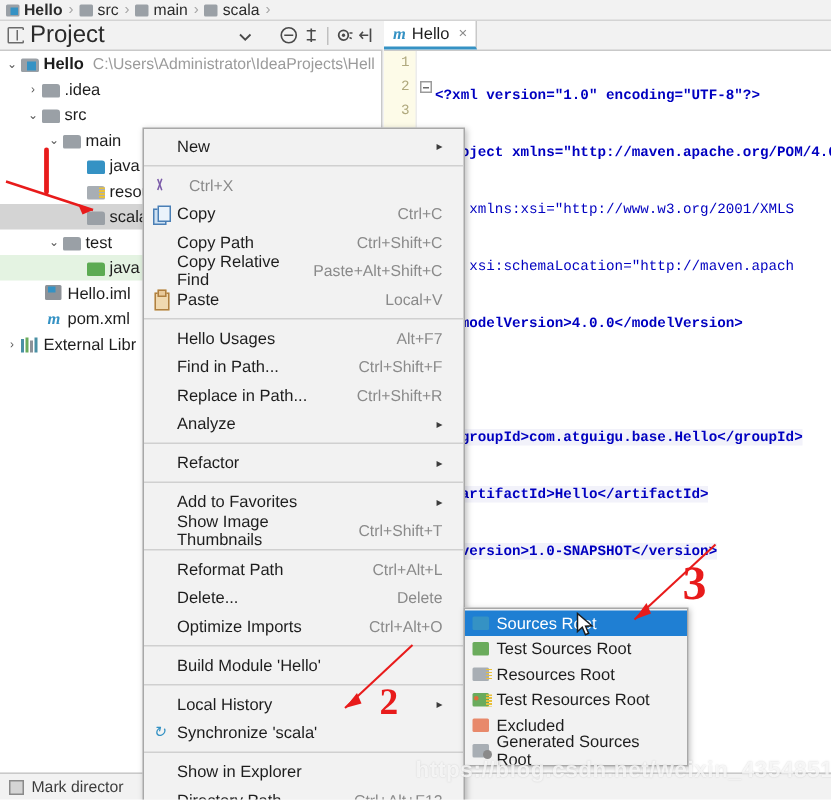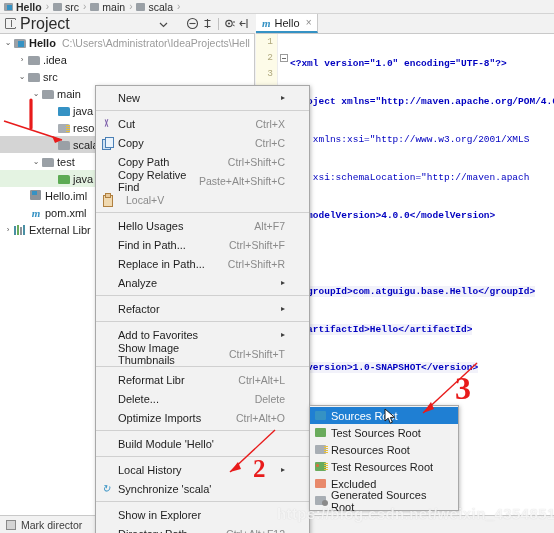--- a/index.html
+++ b/index.html
@@ -160,21 +160,21 @@
 
   
   .ctxmenu {
     position:absolute; left:95px; top:85px; width:215px;
     background:#f2f2f2; border:1px solid #a8a8a8;
     box-shadow: 1px 1px 4px rgba(0,0,0,.25);
     padding: 2px 0; z-index: 40;
   }
   .mi {
     height:19px; display:flex; align-items:center; font-size:11px; color:#1d1d1d;
-    padding: 0 24px 0 4px; position:relative;
+    padding: 0 14px 0 4px; position:relative;
   }
   .mi-ico { width:16px; flex:0 0 16px; height:14px; position:relative; }
   .mi-label { flex:1; margin-left:2px; }
   .mi-sc { color:#8a8a8a; font-size:10.5px; margin-left:10px; }
   .mi-arr {
     width:10px; flex:0 0 10px; text-align:right; color:#3c3c3c; font-size:8px;
   }
   .msep { height:1px; background:#d0d0d0; margin:3px 0; }
 
   
@@ -416,21 +416,20 @@
     <div class="mi">
       <span class="mi-ico"></span>
       <span class="mi-label">New</span>
       <span class="mi-arr">▸</span>
     </div>
     <div class="msep"></div>
     <div class="mi">
       <span class="mi-ico">
           <i class="ic-scissors"></i>
         </span>
-      <span class="mi-label">Cut</span>
       <span class="mi-sc">Ctrl+X</span>
     </div>
     <div class="mi">
       <span class="mi-ico">
           <i class="ic-copy"></i>
         </span>
       <span class="mi-label">Copy</span>
       <span class="mi-sc">Ctrl+C</span>
     </div>
     <div class="mi">
@@ -440,20 +439,21 @@
     </div>
     <div class="mi">
       <span class="mi-ico"></span>
       <span class="mi-label">Copy Relative Find</span>
       <span class="mi-sc">Paste+Alt+Shift+C</span>
     </div>
     <div class="mi">
       <span class="mi-ico">
           <i class="ic-paste"></i>
         </span>
+      <span class="mi-label">Paste</span>
       <span class="mi-sc">Local+V</span>
     </div>
     <div class="msep"></div>
     <div class="mi">
       <span class="mi-ico"></span>
       <span class="mi-label">Hello Usages</span>
       <span class="mi-sc">Alt+F7</span>
     </div>
     <div class="mi">
       <span class="mi-ico"></span>
@@ -483,21 +483,21 @@
       <span class="mi-arr">▸</span>
     </div>
     <div class="mi">
       <span class="mi-ico"></span>
       <span class="mi-label">Show Image Thumbnails</span>
       <span class="mi-sc">Ctrl+Shift+T</span>
     </div>
     <div class="msep"></div>
     <div class="mi">
       <span class="mi-ico"></span>
-      <span class="mi-label">Reformat Libr</span>
+      <span class="mi-label">Reformat Path</span>
       <span class="mi-sc">Ctrl+Alt+L</span>
     </div>
     <div class="mi">
       <span class="mi-ico"></span>
       <span class="mi-label">Delete...</span>
       <span class="mi-sc">Delete</span>
     </div>
     <div class="mi">
       <span class="mi-ico"></span>
       <span class="mi-label">Optimize Imports</span>

